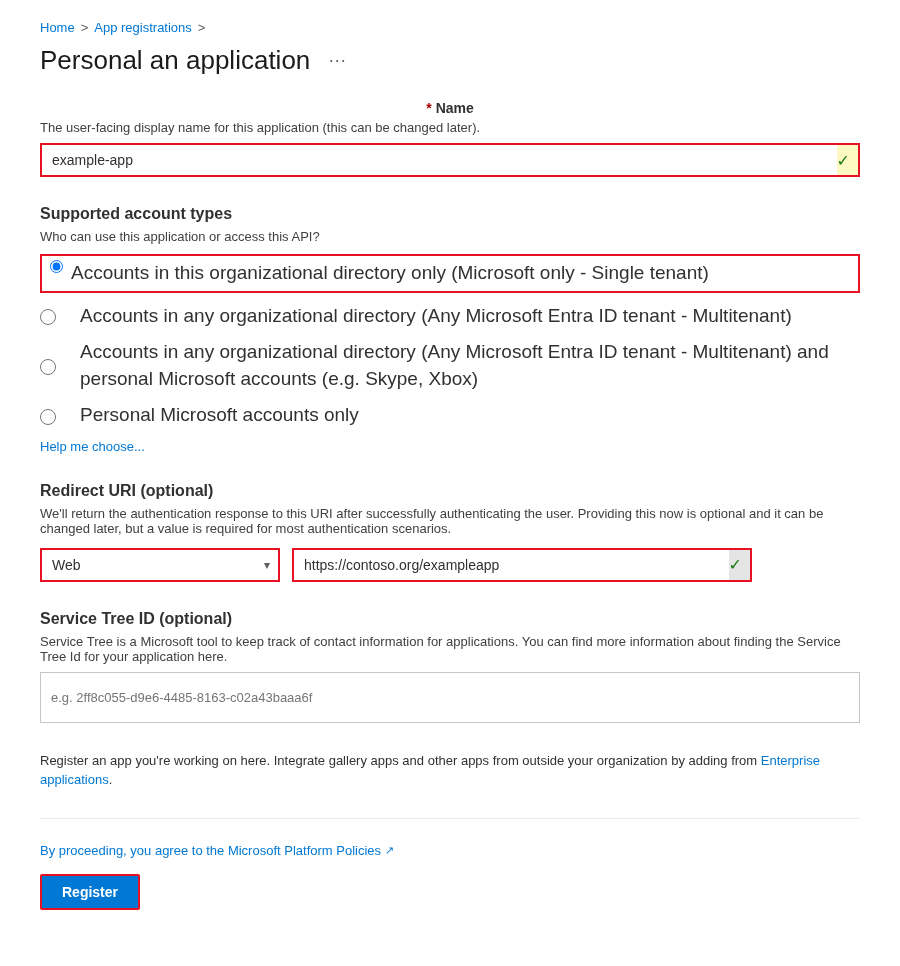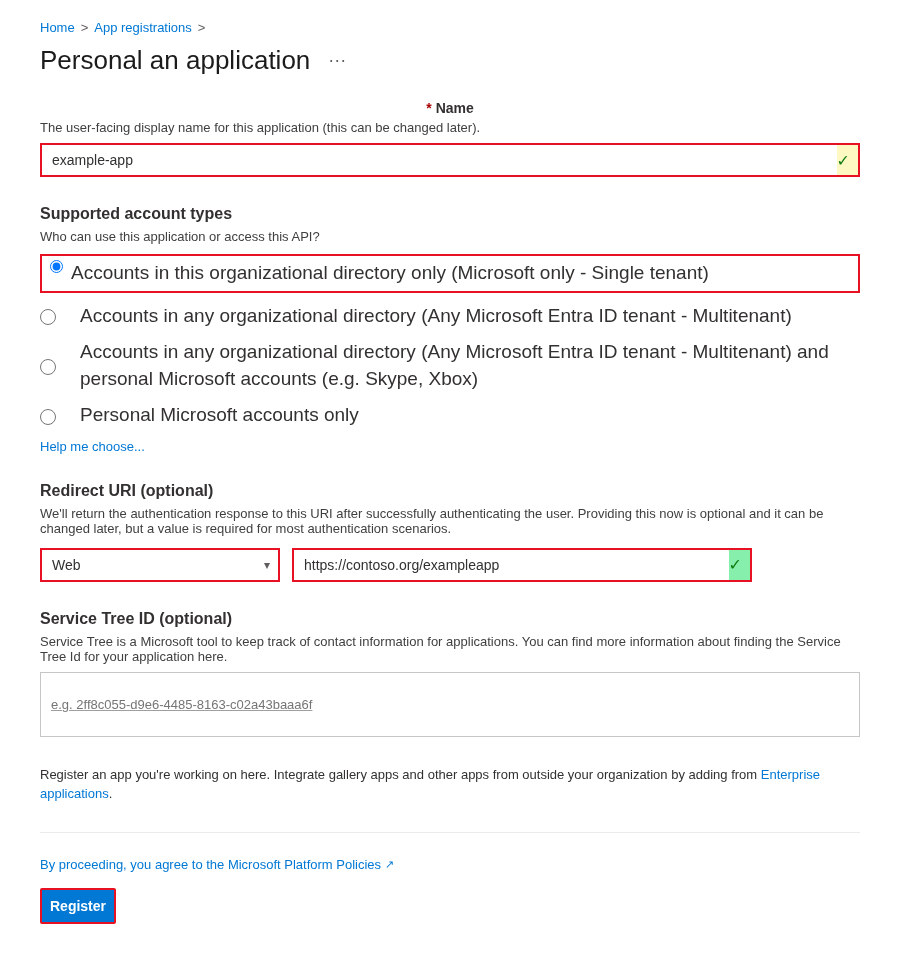--- a/index.html
+++ b/index.html
@@ -158,41 +158,40 @@
       right: 8px;
       pointer-events: none;
       color: #605e5c;
       font-size: 12px;
     }
     .uri-input-wrapper {
       position: relative;
       border: 2px solid #e81123;
       display: flex;
       align-items: center;
-      background: #86efac;
+      background: #e5e5e5;
       flex: 1;
       max-width: 460px;
     }
     .uri-input-wrapper input {
       border: none;
       outline: none;
       width: 100%;
       padding: 7px 10px;
       font-size: 14px;
       color: #323130;
     }
     .service-tree-input {
       border: 1px solid #c8c6c4;
-      padding: 24px 10px;
+      padding: 17px 10px;
       font-size: 13px;
       color: #a19f9d;
       width: 100%;
       max-width: 820px;
       outline: none;
-      text-decoration: underline;
     }
     .info-text {
       font-size: 13px;
       color: #323130;
       line-height: 1.5;
       max-width: 820px;
     }
     .info-text a {
       color: #0078d4;
       text-decoration: none;
@@ -218,21 +217,21 @@
       cursor: pointer;
     }
     .external-icon {
       font-size: 11px;
       color: #0078d4;
     }
     .register-btn {
       background: #0078d4;
       color: #fff;
       border: 2px solid #e81123;
-      padding: 8px 8px;
+      padding: 8px 20px;
       font-size: 14px;
       font-weight: 600;
       cursor: pointer;
       border-radius: 2px;
     }
   </style>
 </head>
 <body>
 
 

